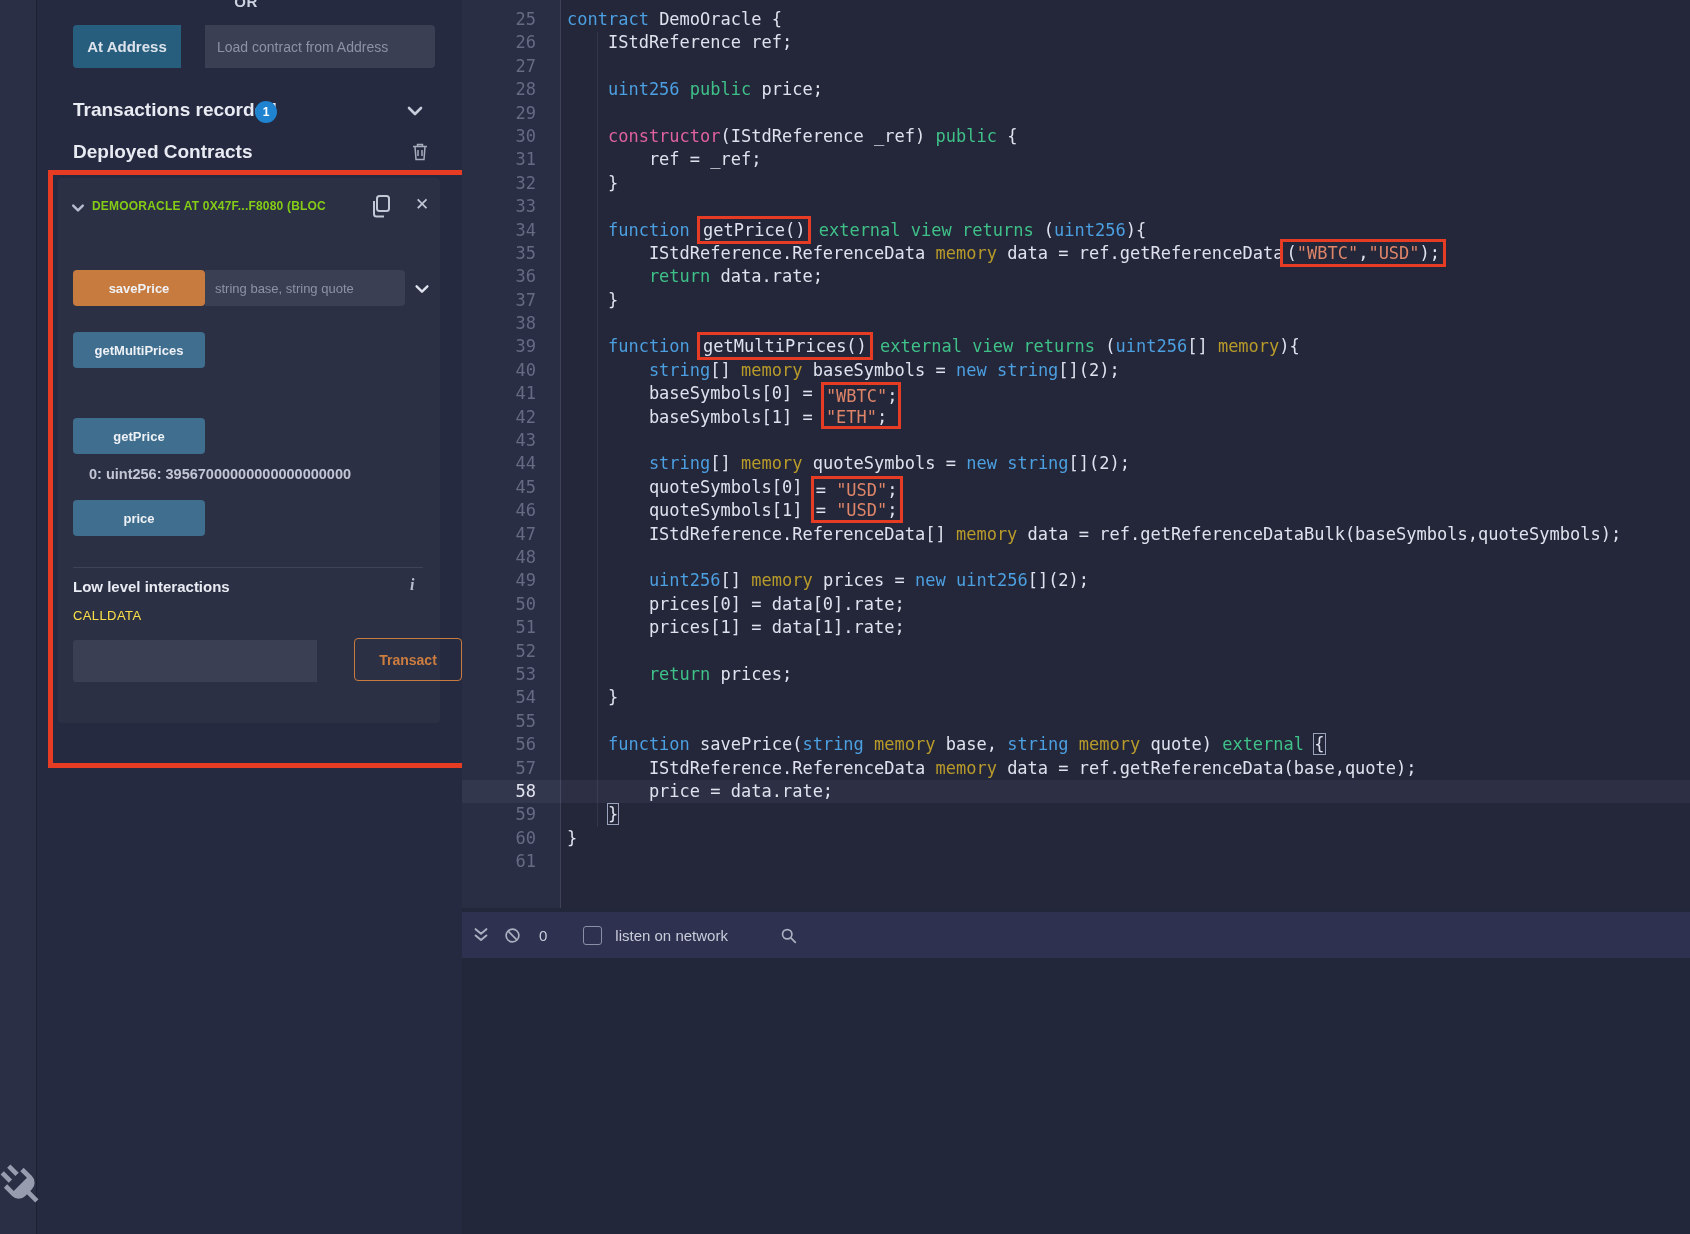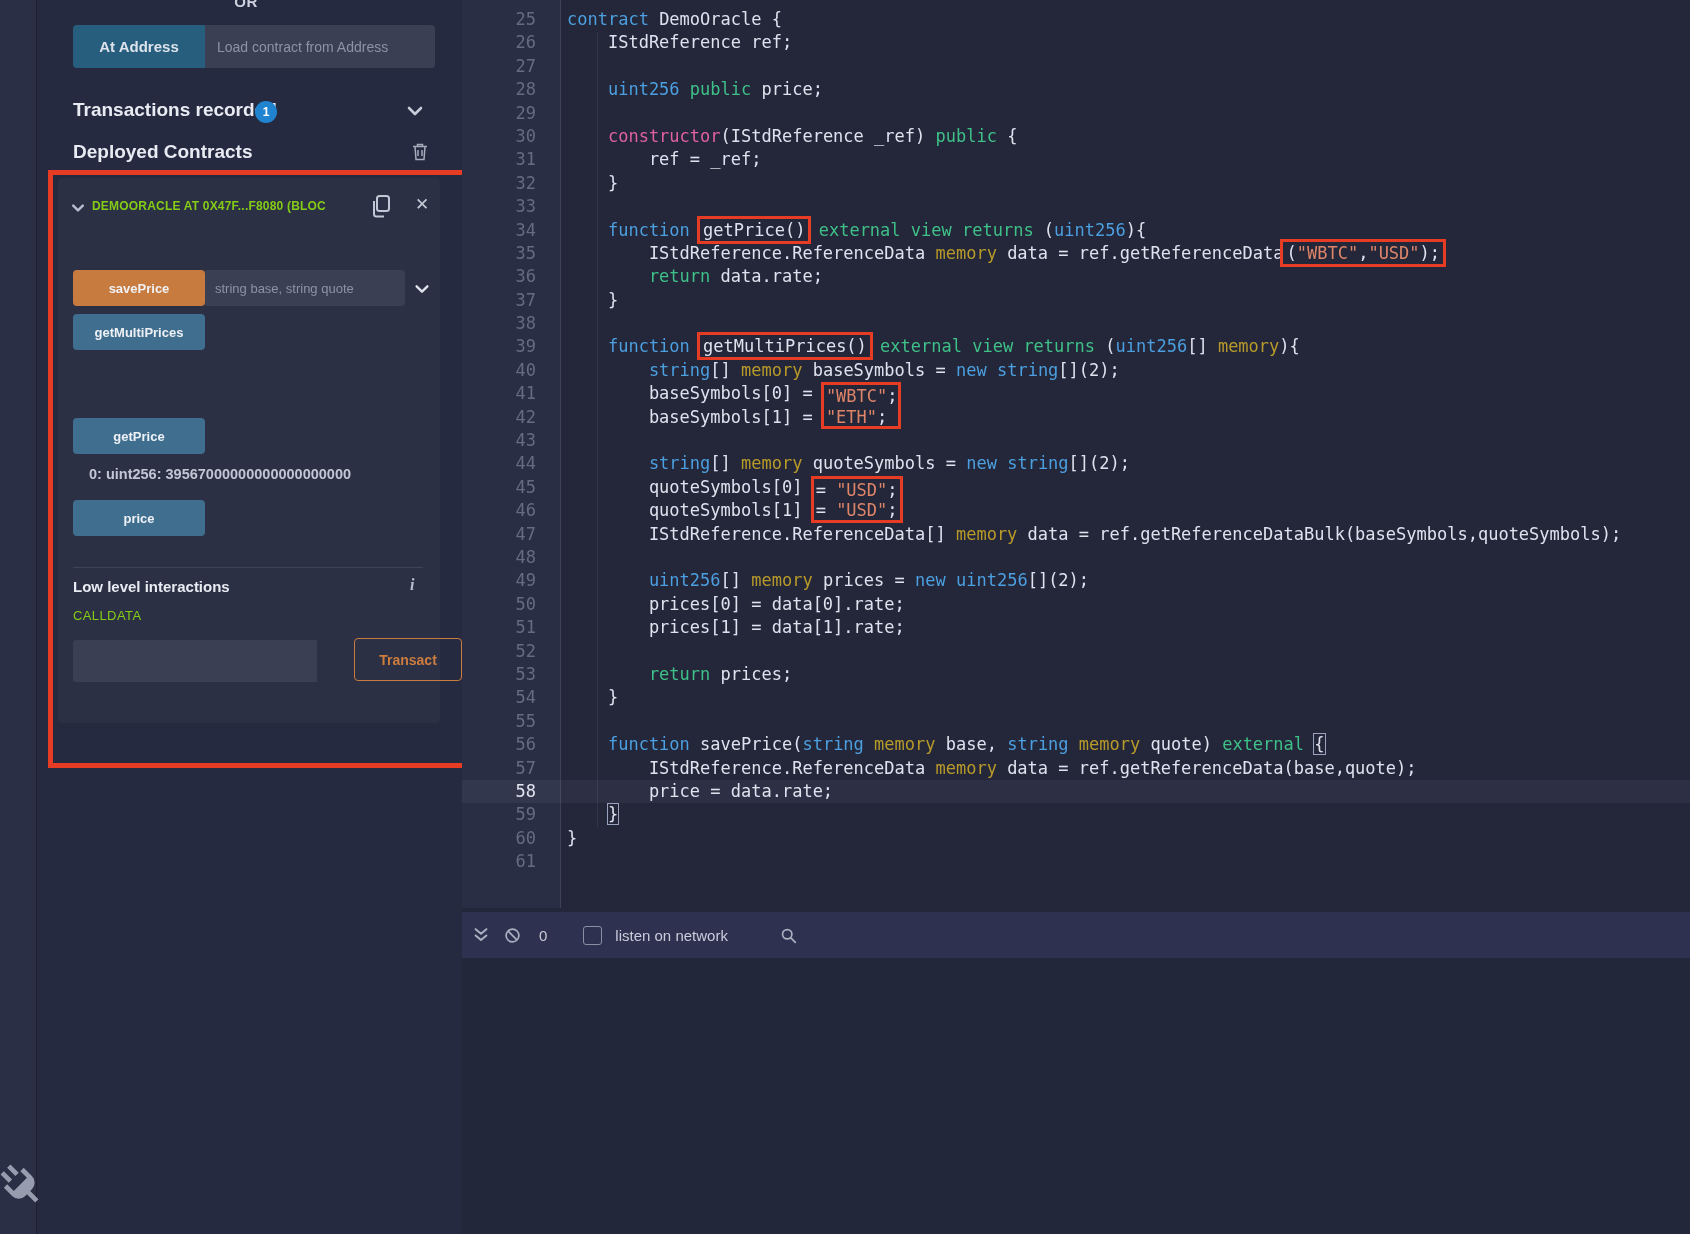--- a/index.html
+++ b/index.html
@@ -7,21 +7,21 @@
     width:1690px;height:1234px;position:relative;overflow:hidden;
     background:#262a40;font-family:"Liberation Sans",sans-serif;
     -webkit-font-smoothing:antialiased;
   }
   .abs{position:absolute;}
   
   #icon-strip{left:0;top:0;width:36px;height:1234px;background:#2b2f45;border-right:1px solid #1c2030;}
   #plug-icon{left:-6px;top:1158px;width:56px;height:56px;color:#979daf;}
   
   #or-label{left:36px;top:-7px;width:420px;text-align:center;color:#cdd2df;font-size:15px;font-weight:700;letter-spacing:.5px;}
-  #at-address-btn{left:73px;top:25px;width:132px;height:43px;background:#275e7d;border:none;border-radius:4px 0 0 4px;
+  #at-address-btn{left:73px;top:25px;width:108px;height:43px;background:#275e7d;border:none;border-radius:4px 0 0 4px;
     color:#dde3ec;font-size:15px;font-weight:700;font-family:"Liberation Sans",sans-serif;}
   #load-address-input{left:205px;top:25px;width:230px;height:43px;background:#3b3f54;border:none;border-radius:0 4px 4px 0;
     box-sizing:border-box;padding:0 12px;color:#e6e9f1;font-size:14px;font-family:"Liberation Sans",sans-serif;}
   #load-address-input::placeholder{color:#8d92a6;}
   .section-title{color:#e9ebf3;font-size:19px;font-weight:700;}
   #tx-recorded{left:73px;top:99px;}
   #tx-badge{left:255px;top:101px;width:22px;height:22px;border-radius:50%;background:#2083d0;color:#fff;
     font-size:12px;font-weight:700;text-align:center;line-height:22px;}
   #tx-chevron{left:405px;top:101px;width:20px;height:20px;color:#c7ccdb;}
   #deployed-title{left:73px;top:141px;}
@@ -34,31 +34,31 @@
   #close-icon{left:354px;top:16px;width:20px;height:22px;color:#c3c8d6;font-size:17px;line-height:22px;text-align:center;cursor:default;}
   .fn-btn{position:absolute;left:15px;width:132px;height:36px;border:none;border-radius:4px;
     color:#eef1f6;font-size:13px;font-weight:700;font-family:"Liberation Sans",sans-serif;}
   .fn-blue{background:#3f6e8e;}
   .fn-orange{background:#c87b3e;}
   #saveprice-btn{top:92px;}
   #saveprice-input{position:absolute;left:147px;top:92px;width:200px;height:36px;background:#3b3f54;border:none;border-radius:0 4px 4px 0;
     box-sizing:border-box;padding:0 10px;color:#e6e9f1;font-size:13px;font-family:"Liberation Sans",sans-serif;}
   #saveprice-input::placeholder{color:#8d92a6;}
   #saveprice-chevron{left:355px;top:102px;width:18px;height:18px;color:#dfe3ee;}
-  #getmultiprices-btn{top:136px;}
+  #getmultiprices-btn{top:154px;}
   #getprice-btn{top:240px;}
   #price-btn{top:322px;}
   .fn-output{position:absolute;left:25px;width:354px;color:#c2c6d4;font-size:14.5px;font-weight:600;
     word-break:break-all;line-height:17px;}
   #multi-output{top:190px;text-align:center;}
   #single-output{top:288px;text-align:left;padding-left:6px;box-sizing:border-box;}
   #card-divider{left:15px;top:389px;width:350px;height:1px;background:#3e4356;}
   #lli-title{left:15px;top:400px;color:#e9ebf3;font-size:15px;font-weight:700;}
   #info-icon{left:352px;top:398px;color:#b9bfce;font-family:"Liberation Serif",serif;font-style:italic;font-weight:700;font-size:16px;}
-  #calldata-label{left:15px;top:430px;color:#84cc16;font-size:13px;letter-spacing:.4px;}
+  #calldata-label{left:15px;top:430px;color:#fde047;font-size:13px;letter-spacing:.4px;}
   #calldata-input{position:absolute;left:15px;top:462px;width:240px;height:40px;background:#3b3f54;border:none;border-radius:3px 0 0 3px;}
   #transact-btn{position:absolute;left:255px;top:460px;width:108px;height:43px;background:transparent;
     border:1px solid #c87b3e;border-radius:4px;color:#cd7d3f;font-size:14px;font-weight:600;font-family:"Liberation Sans",sans-serif;margin-left:41px;}
   
   #annotation-card{left:48px;top:170px;width:409px;height:588px;border:5px solid #e73c24;pointer-events:none;}
   
   #editor{left:462px;top:0;width:1228px;height:908px;background:#232739;overflow:hidden;}
   #gutter-bg{left:0;top:0;width:98px;height:100%;background:#2a2e44;border-right:1px solid #3d4259;}
   #indent-guide{left:135px;top:32px;width:1px;height:795px;background:rgba(255,255,255,0.07);}
   #editor-lines{position:absolute;left:0;top:8px;right:0;font-family:"DejaVu Sans Mono","Liberation Mono",monospace;

